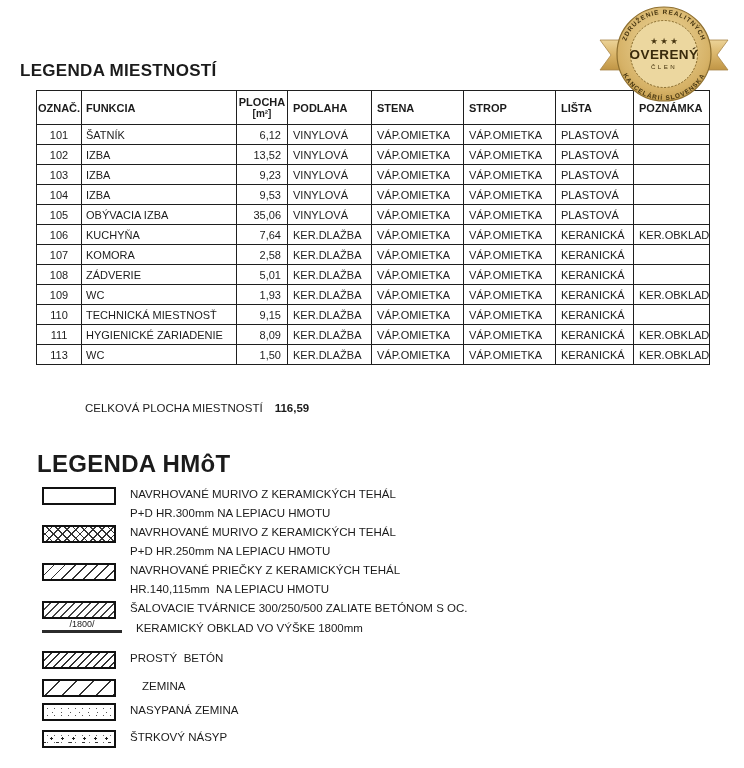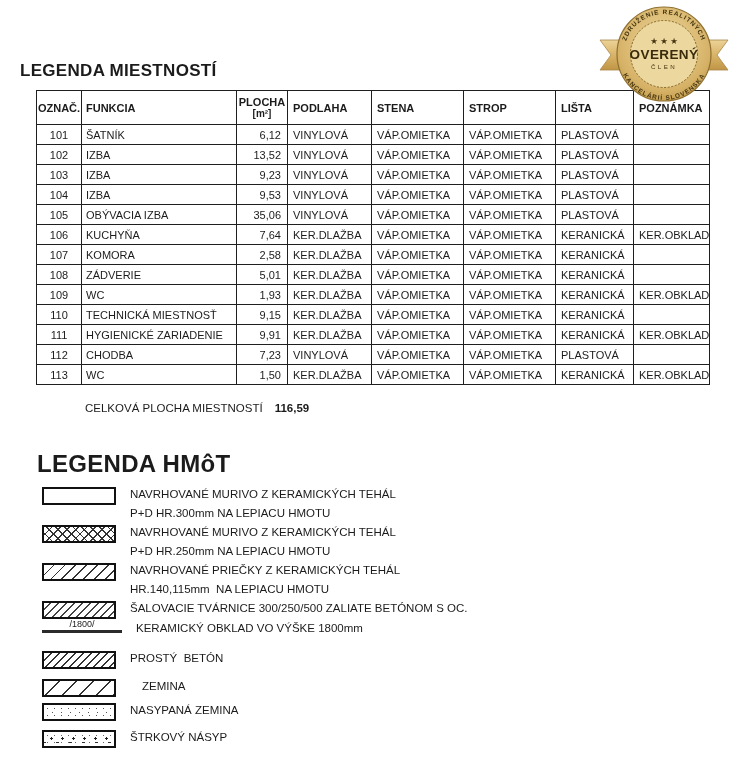--- a/index.html
+++ b/index.html
@@ -220,36 +220,26 @@
           <td>9,15</td>
           <td>KER.DLAŽBA</td>
           <td>VÁP.OMIETKA</td>
           <td>VÁP.OMIETKA</td>
           <td>KERANICKÁ</td>
           <td></td>
         </tr>
         <tr>
           <td>111</td>
           <td>HYGIENICKÉ ZARIADENIE</td>
-          <td>9,91</td>
-          <td>KER.DLAŽBA</td>
-          <td>VÁP.OMIETKA</td>
-          <td>VÁP.OMIETKA</td>
-          <td>KERANICKÁ</td>
-          <td>KER.OBKLAD</td>
-        </tr>
-        <tr>
-          <td>112</td>
-          <td>CHODBA</td>
-          <td>7,23</td>
-          <td>VINYLOVÁ</td>
-          <td>VÁP.OMIETKA</td>
-          <td>VÁP.OMIETKA</td>
-          <td>PLASTOVÁ</td>
-          <td></td>
+          <td>8,09</td>
+          <td>KER.DLAŽBA</td>
+          <td>VÁP.OMIETKA</td>
+          <td>VÁP.OMIETKA</td>
+          <td>KERANICKÁ</td>
+          <td>KER.OBKLAD</td>
         </tr>
         <tr>
           <td>113</td>
           <td>WC</td>
           <td>1,50</td>
           <td>KER.DLAŽBA</td>
           <td>VÁP.OMIETKA</td>
           <td>VÁP.OMIETKA</td>
           <td>KERANICKÁ</td>
           <td>KER.OBKLAD</td>

